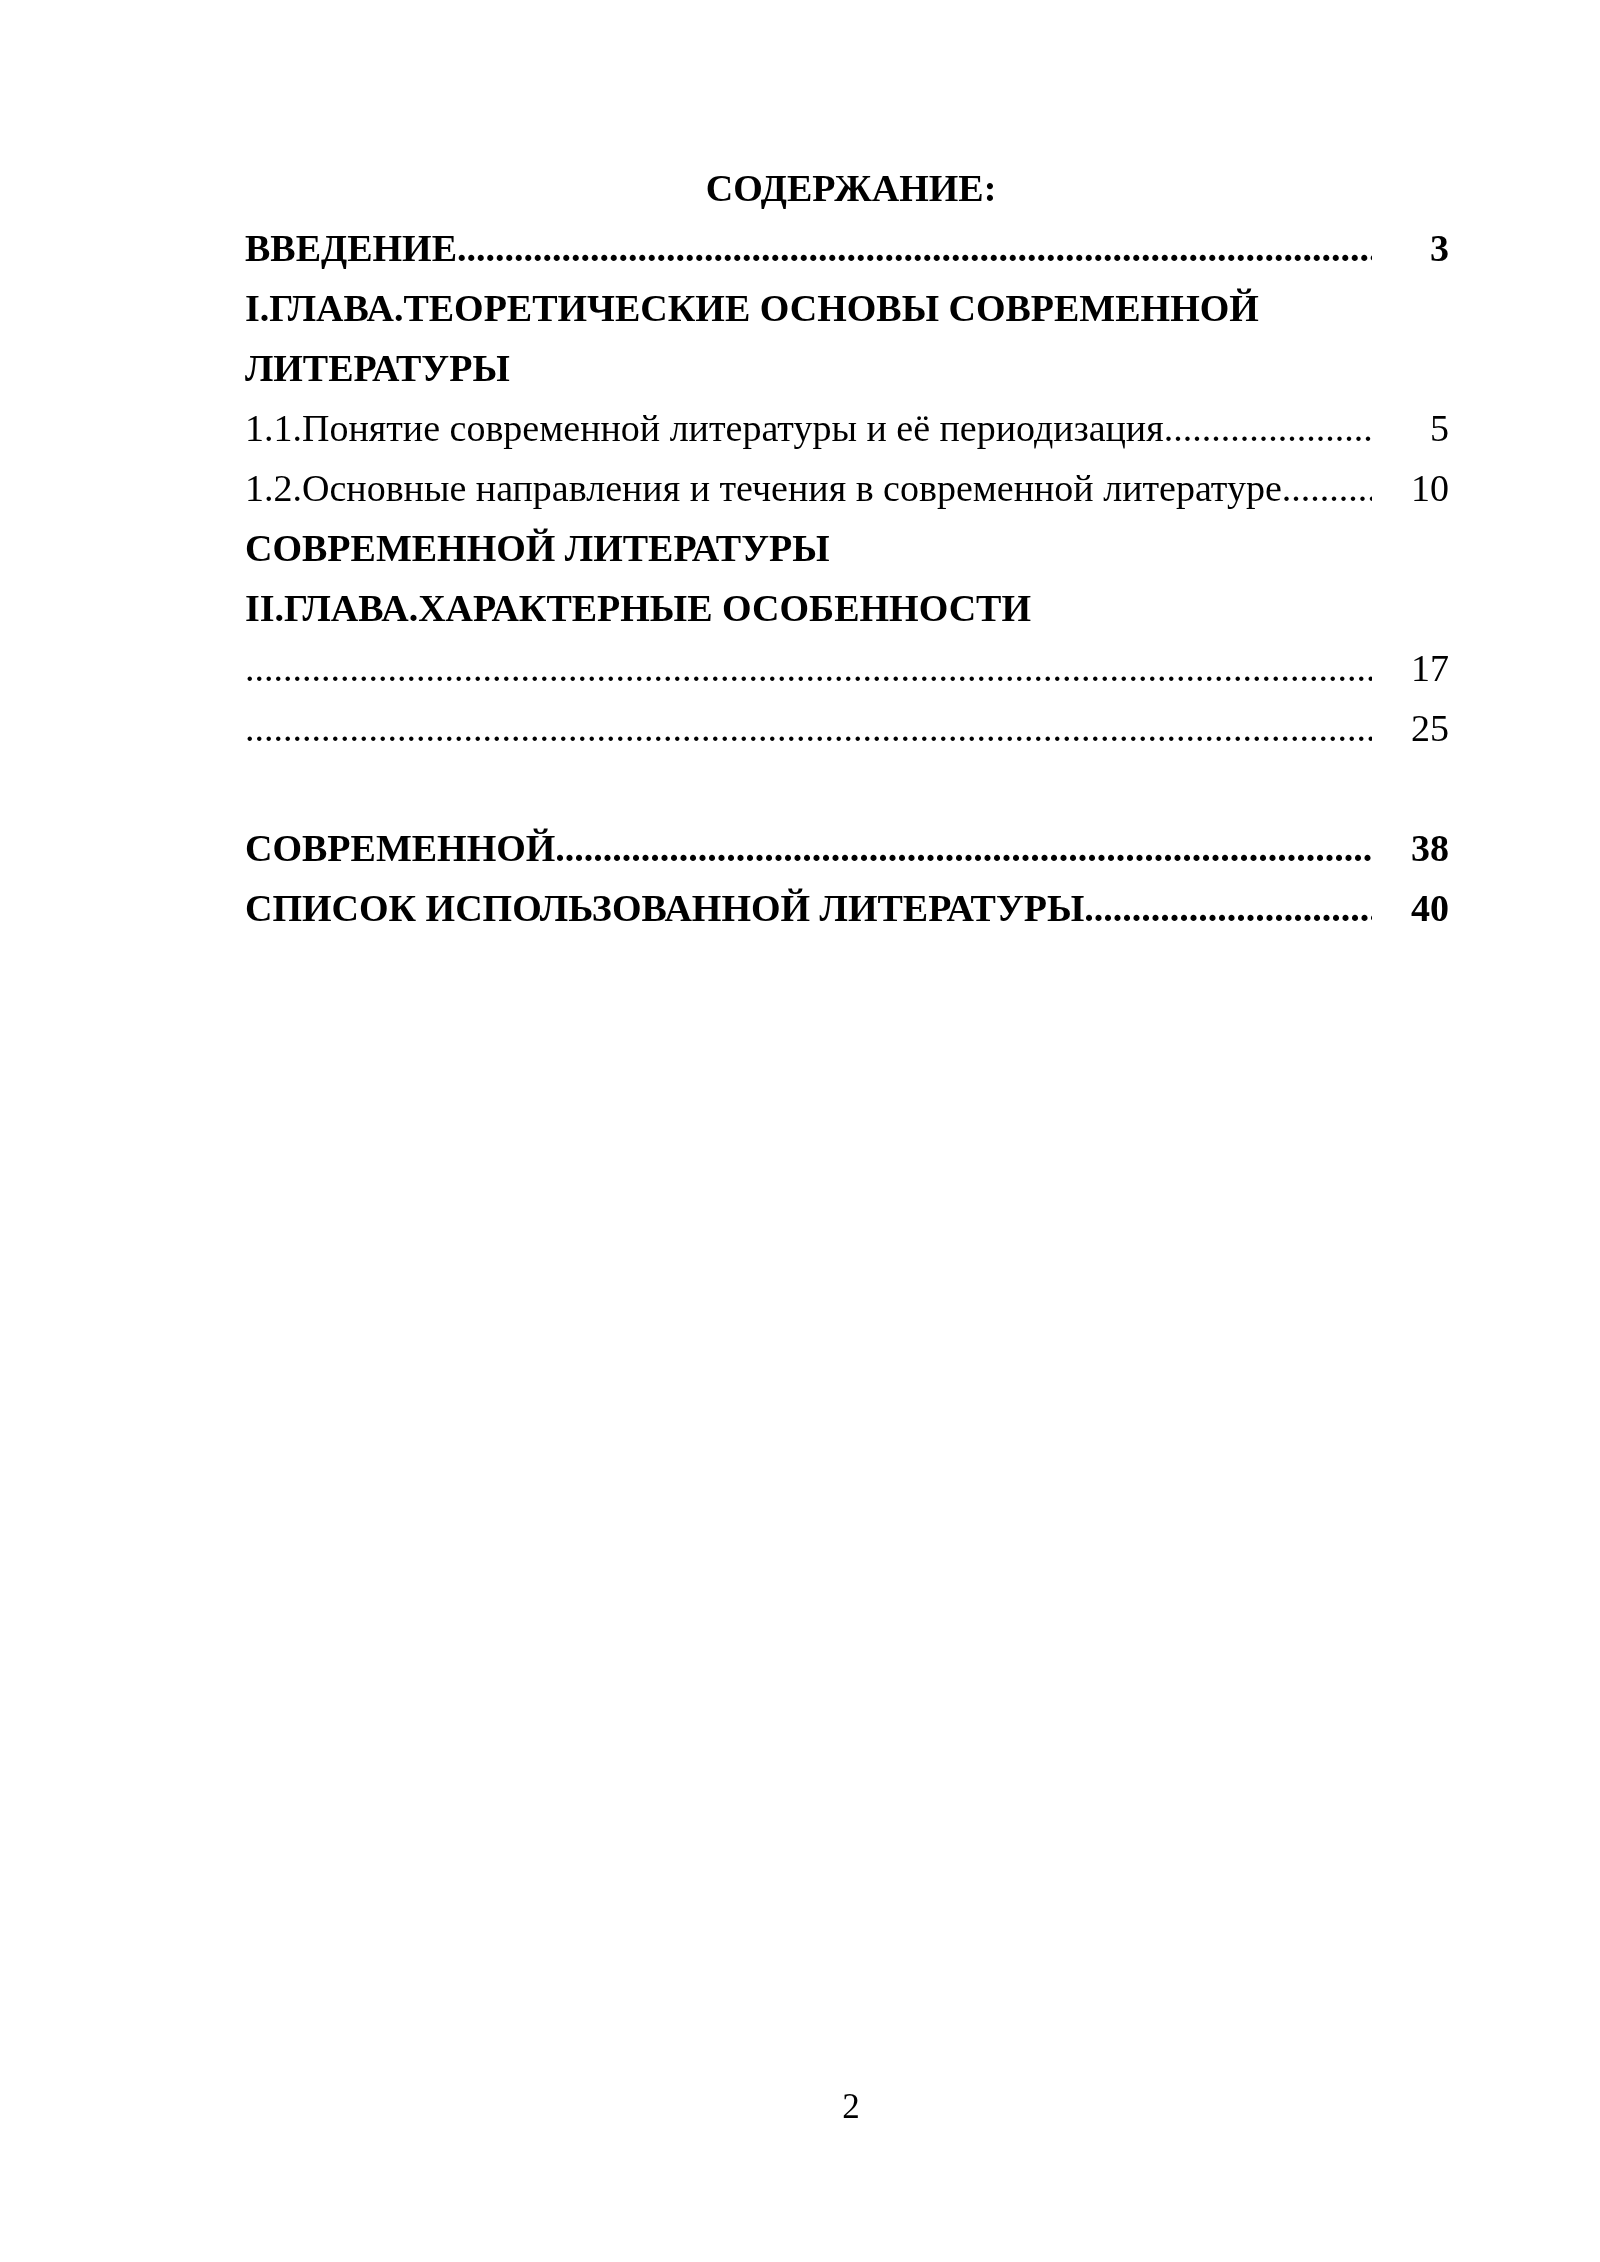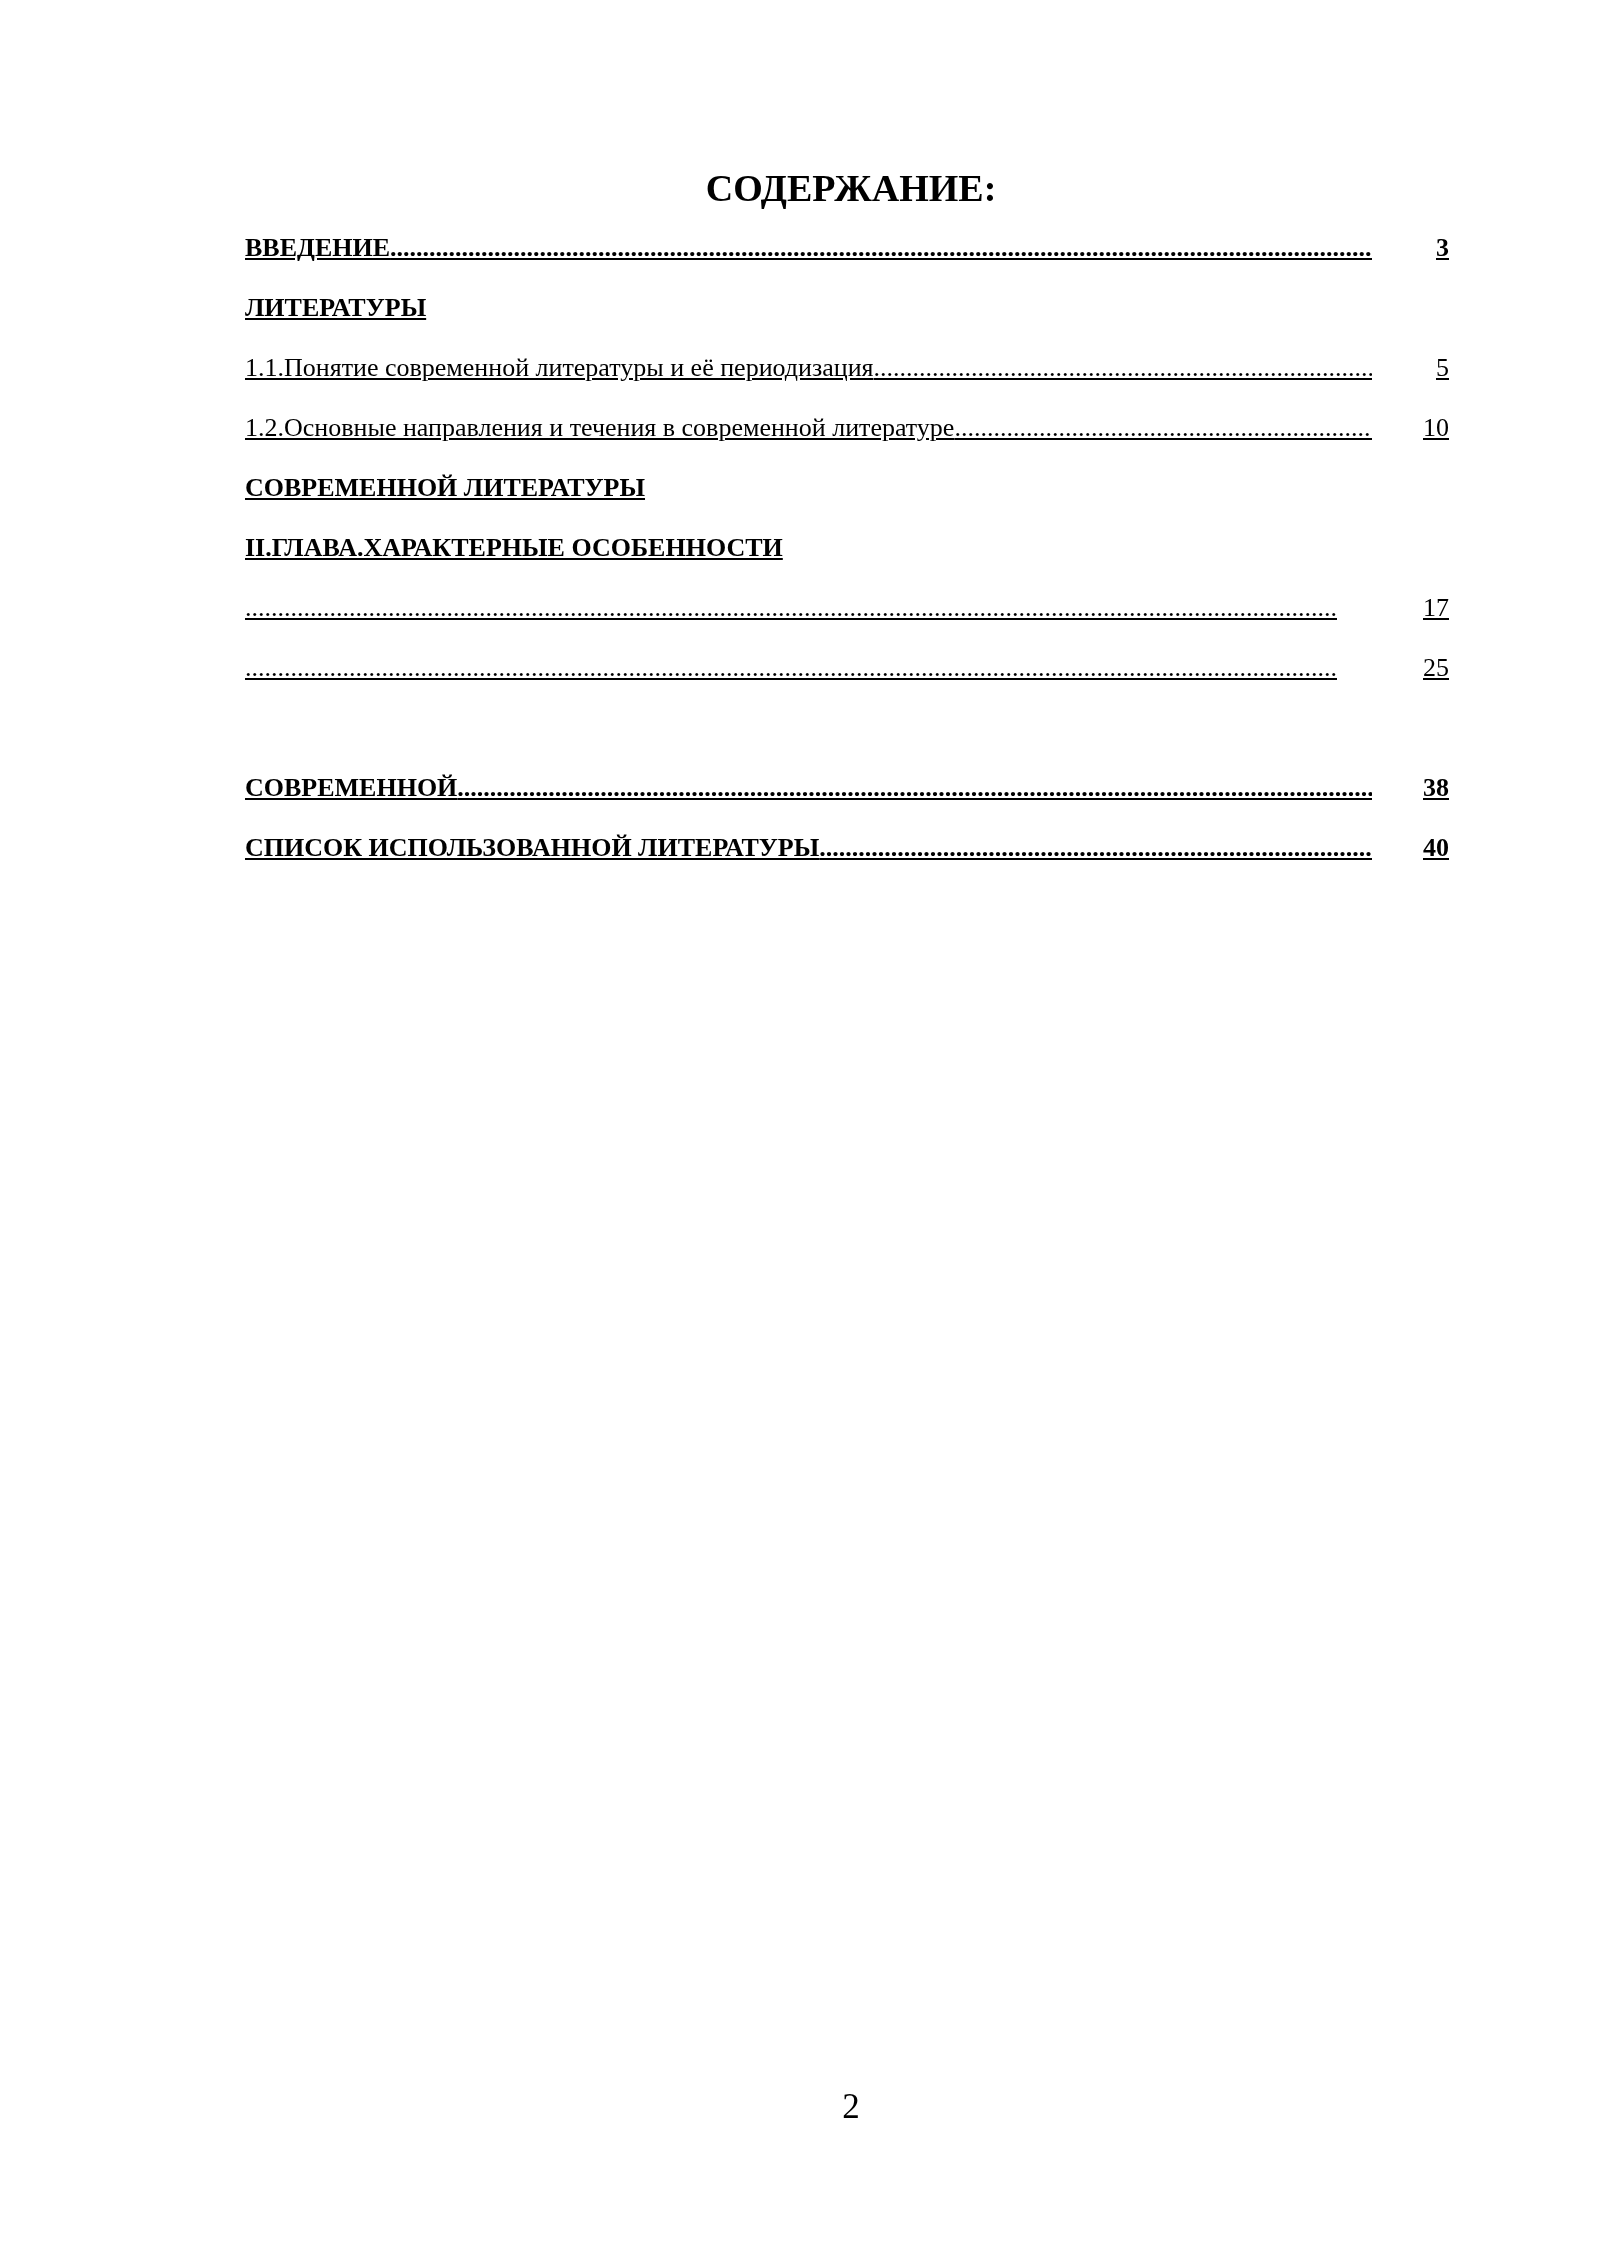--- a/index.html
+++ b/index.html
@@ -25,24 +25,23 @@
   .doc-title {
     font-size: 38px;
     line-height: 60px;
     font-weight: bold;
     text-align: center;
     white-space: nowrap;
   }
   .toc-row {
     display: flex;
     align-items: baseline;
-    font-size: 26px;
+    font-size: 38px;
     line-height: 60px;
     font-weight: normal;
-    text-decoration: underline;
   }
   .toc-row.bold {
     font-weight: bold;
   }
   .toc-text {
     flex: 0 0 auto;
     white-space: nowrap;
   }
   .toc-leader {
     flex: 1 1 auto;
@@ -77,20 +76,23 @@
   <div class="content">
 
     <div class="doc-title">СОДЕРЖАНИЕ:</div>
 
     <div class="toc-row bold">
       <span class="toc-text">ВВЕДЕНИЕ</span>
       <span class="toc-leader">........................................................................................................................................................................</span>
       <span class="toc-page">3</span>
     </div>
 
+    <div class="toc-row bold">
+      <span class="toc-text">I.ГЛАВА.ТЕОРЕТИЧЕСКИЕ ОСНОВЫ СОВРЕМЕННОЙ</span>
+    </div>
 
     <div class="toc-row bold">
       <span class="toc-text">ЛИТЕРАТУРЫ</span>
     </div>
 
     <div class="toc-row">
       <span class="toc-text">1.1.Понятие современной литературы и её периодизация</span>
       <span class="toc-leader">........................................................................................................................................................................</span>
       <span class="toc-page">5</span>
     </div>

